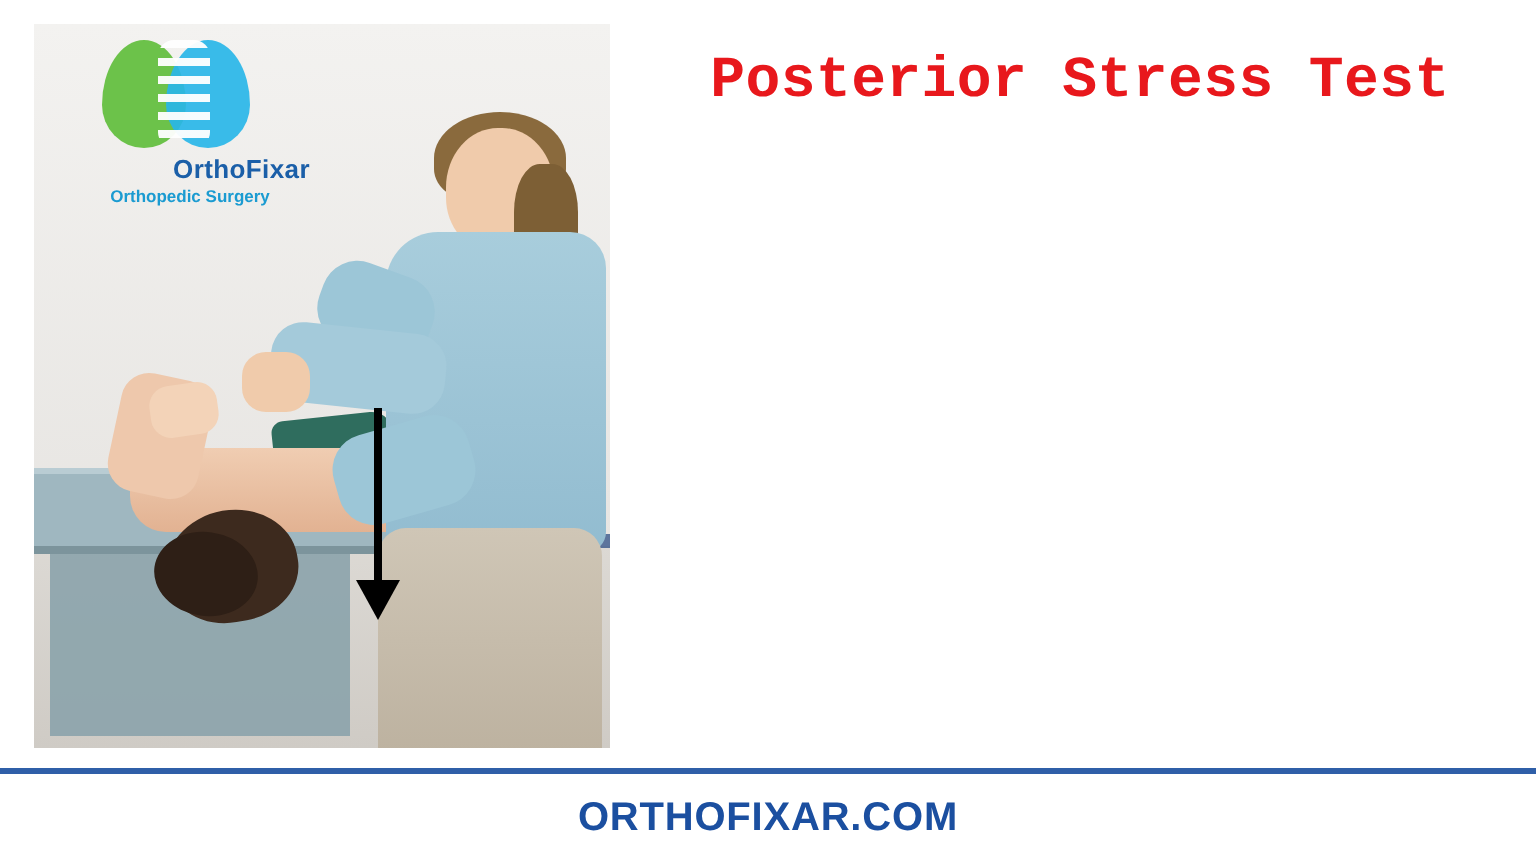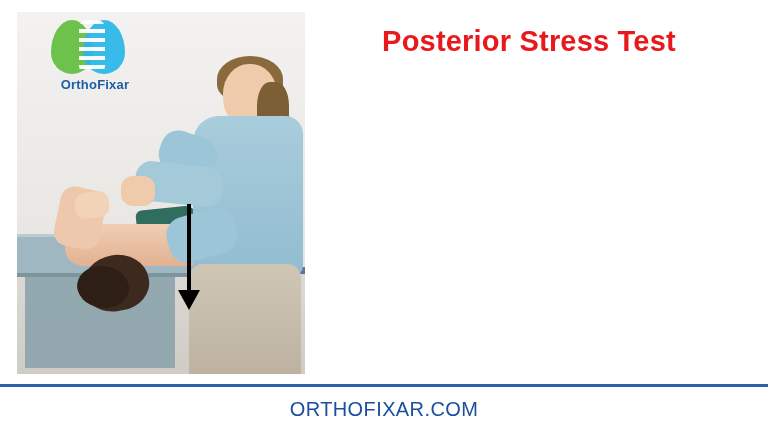--- a/index.html
+++ b/index.html
@@ -281,33 +281,35 @@
     opacity: .95;
     border-radius: 8px;
   }
   .logo-text {
     font-size: 13px;
     font-weight: bold;
     color: #1b5fa8;
     line-height: 14px;
     margin-top: 2px;
     letter-spacing: .2px;
+    text-align: right;
   }
   .logo-sub {
     font-size: 8.5px;
     font-weight: bold;
     color: #1b9bd1;
     line-height: 12px;
   }
   
   .content {
     position: absolute;
-    left: 315px;
+    left: 326px;
     top: 18px;
     width: 428px;
+    font-family: Liberation Mono, monospace;
   }
   .title {
     color: #e8181c;
     font-size: 29px;
     font-weight: bold;
     text-align: center;
     letter-spacing: .2px;
     line-height: 34px;
     margin: 6px 0 0 0;
   }
@@ -342,21 +344,21 @@
     height: 45px;
     background: #ffffff;
     border-top: 3px solid #2f5fa8;
     display: flex;
     align-items: center;
     justify-content: center;
   }
   .footer-text {
     color: #1b4fa0;
     font-size: 20px;
-    font-weight: normal;
+    font-weight: bold;
     letter-spacing: .4px;
   }
 </style>
 </head>
 <body>
 
 <div class="slide">
 
   <div class="photo-panel">
     <div class="photo-bg">
@@ -388,20 +390,21 @@
     <div class="arrow-line"></div>
     <div class="arrow-head"></div>
 
     <div class="logo">
       <div class="logo-mark">
         <div class="leaf leaf-green"></div>
         <div class="leaf leaf-blue"></div>
         <div class="spine"></div>
       </div>
       <div class="logo-text">OrthoFixar</div>
+      <div class="logo-sub">Orthopedic Surgery</div>
     </div>
   </div>
 
   <div class="content">
     <h1 class="title">Posterior Stress Test</h1>
     <ul class="bullets">
     </ul>
   </div>
 
   <div class="footer">

